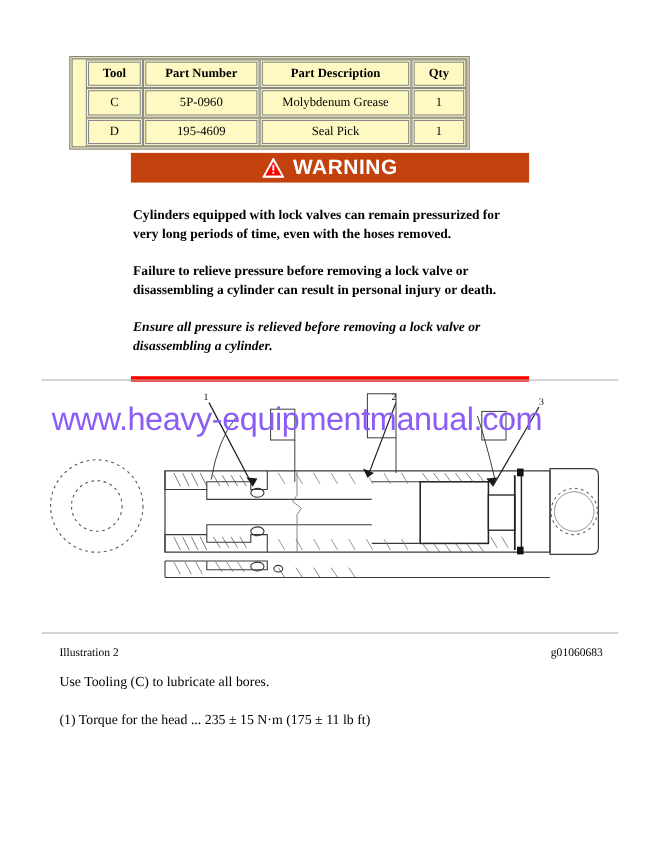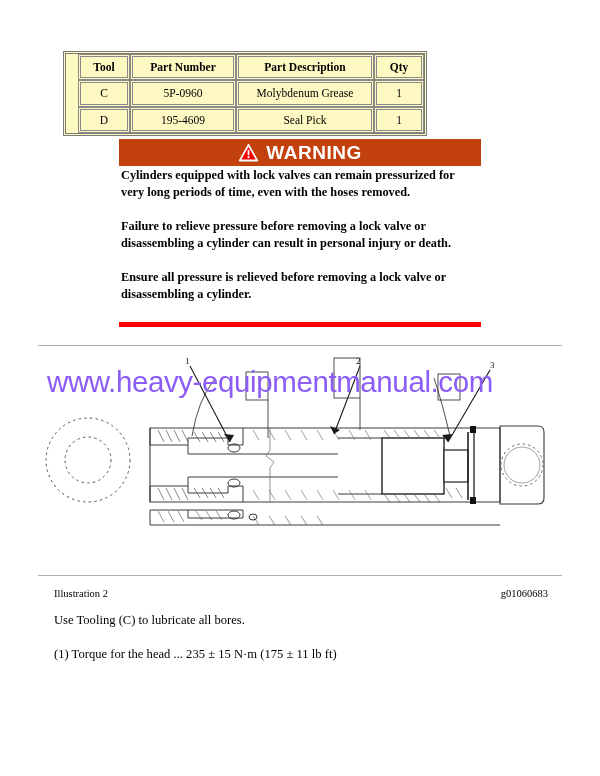--- a/index.html
+++ b/index.html
@@ -70,29 +70,29 @@
   }
   .warning-banner .wtext {
     color: #ffffff;
     font-family: "Liberation Sans", sans-serif;
     font-weight: bold;
     font-size: 19px;
     letter-spacing: 0.5px;
     line-height: 1;
   }
   .warning-body {
-    padding: 1px 2px 0 2px;
+    padding: 21px 2px 0 2px;
     font-weight: bold;
     font-size: 12.3px;
     line-height: 1.42;
   }
   .warning-body p {
     margin: 0 0 16px 0;
   }
-  .warning-body p:last-child { margin-bottom: 0; }
+  .warning-body p:last-child { margin-bottom: 0; font-style: italic; }
   .warning-footer {
     margin-top: 18px;
     height: 5px;
     background: #FF0000;
   }
 
   
   .fig-rule-top {
     position: absolute;
     left: 38px;

